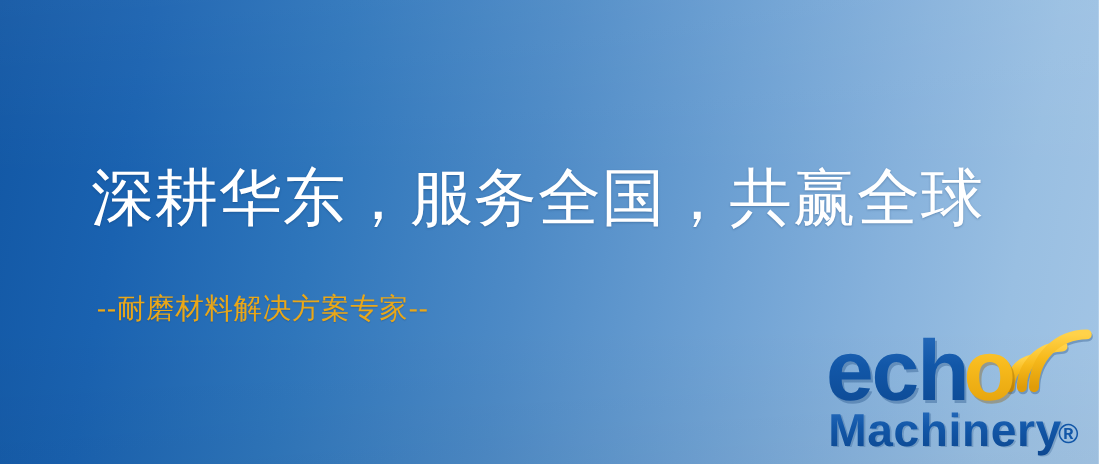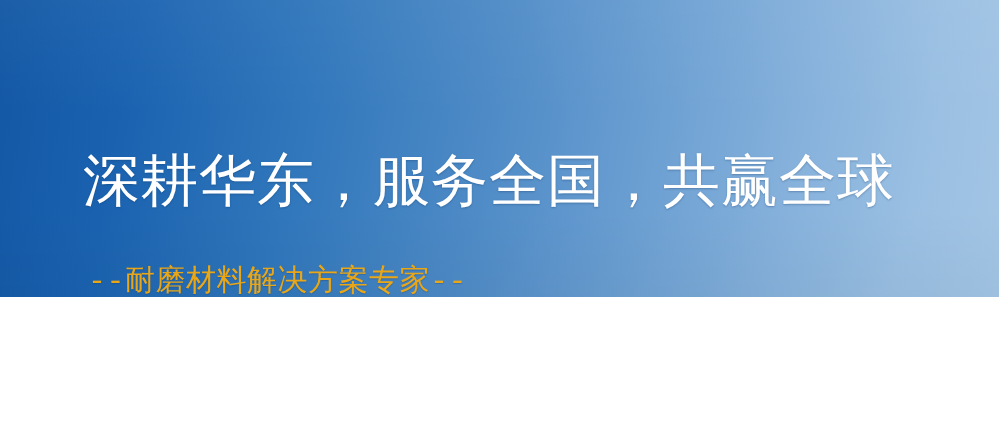--- a/index.html
+++ b/index.html
@@ -3,21 +3,21 @@
 <meta charset="utf-8">
 <style>
   html, body {
     margin: 0;
     padding: 0;
     background: #ffffff;
   }
   #banner {
     position: relative;
     width: 999px;
-    height: 297px;
+    height: 422px;
     overflow: hidden;
     font-family: "Liberation Sans", sans-serif;
     
     background:
       linear-gradient(100deg,
         #1257a4 0%,
         #1a62b0 13%,
         #2f76bb 30%,
         #4d8ac6 48%,
         #6b9fd2 64%,
@@ -49,22 +49,22 @@
     color: #ffffff;
     white-space: nowrap;
     text-shadow: 0 1px 2px rgba(10,45,90,0.30);
     z-index: 3;
   }
 
   .subtitle {
     position: absolute;
     left: 88px;
     top: 267px;
-    font-family: Liberation Mono, monospace;
-    font-size: 30px;
+    font-family: Liberation Sans, sans-serif;
+    font-size: 26px;
     line-height: 1;
     letter-spacing: 0.5px;
     color: #e9a718;
     white-space: nowrap;
     text-shadow: 0 1px 1px rgba(20,50,95,0.25);
     z-index: 3;
   }
 
   
   #logo {

